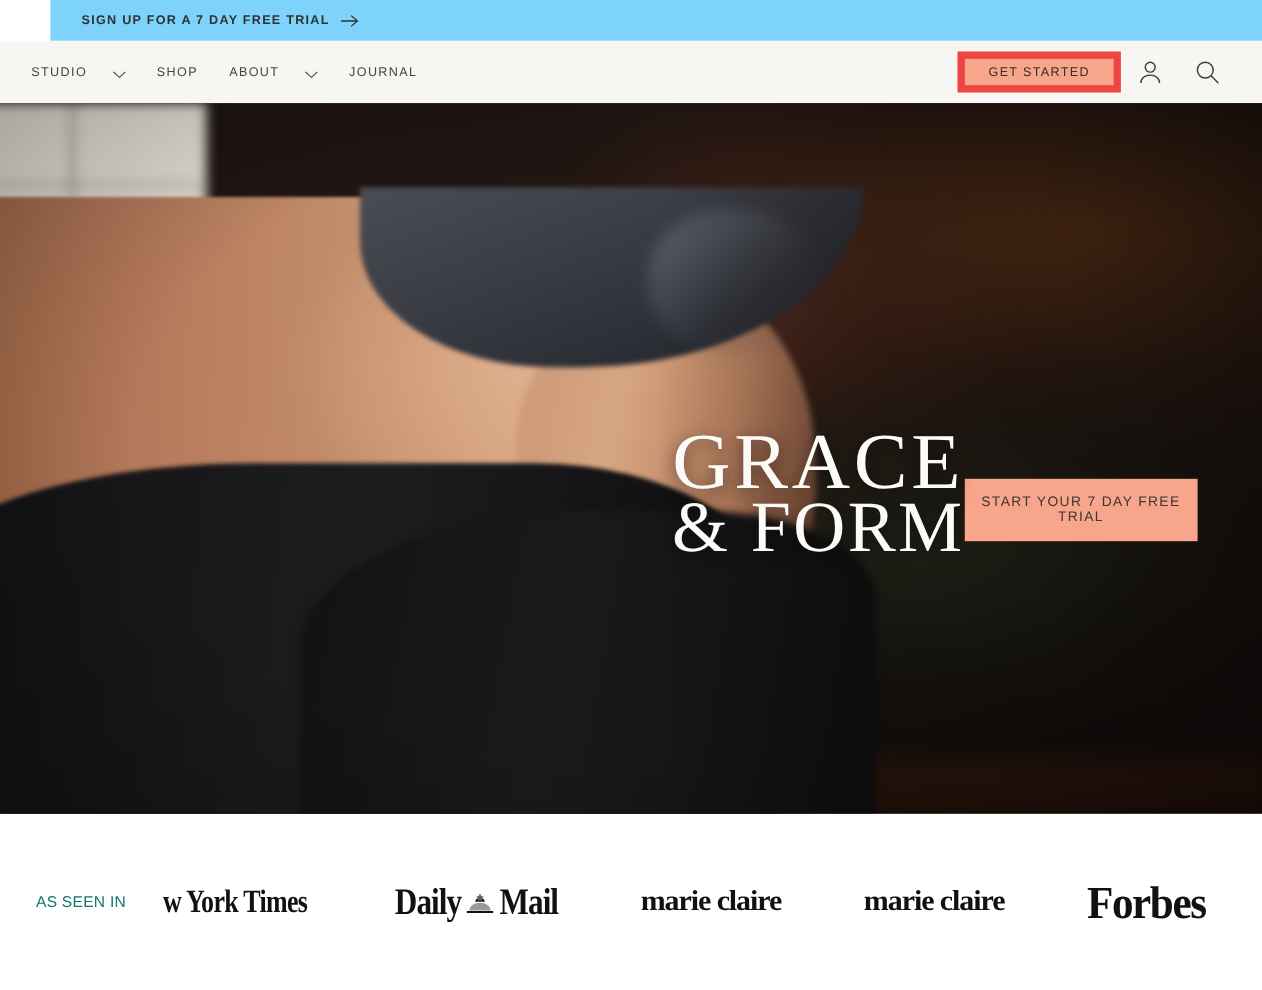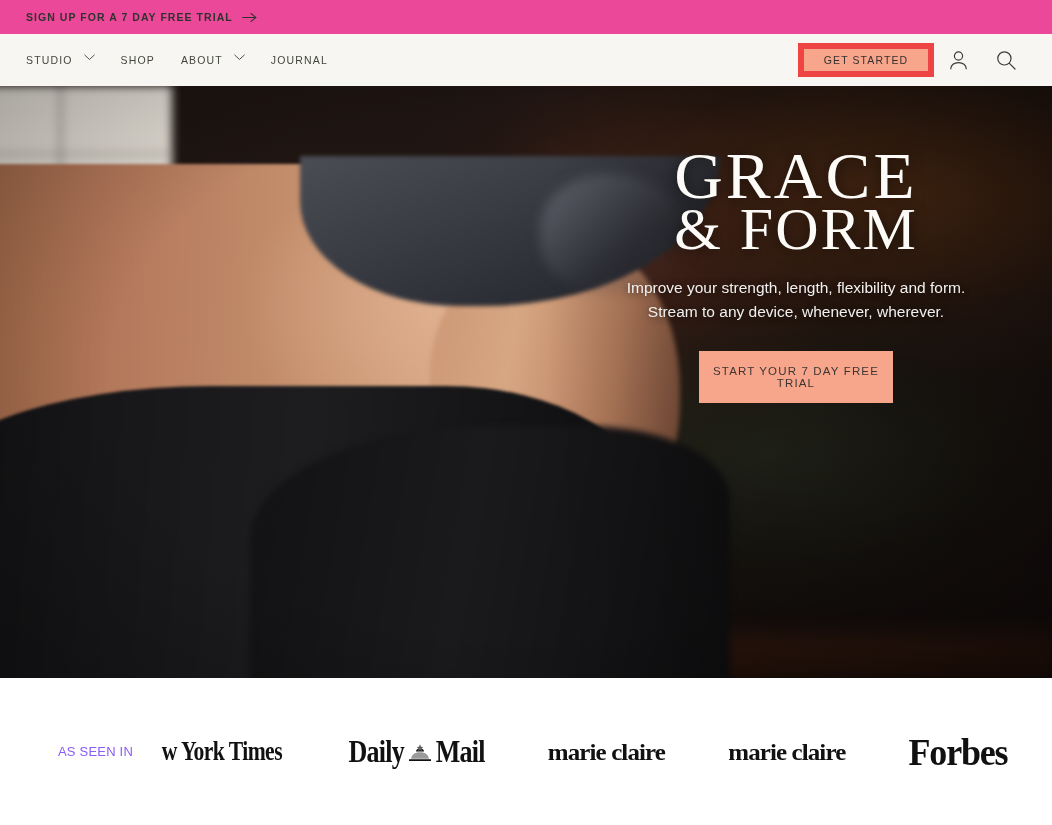--- a/index.html
+++ b/index.html
@@ -5,41 +5,41 @@
   * { margin:0; padding:0; box-sizing:border-box; }
   html,body {
     width:1052px; height:825px; overflow:hidden;
     background:#ffffff;
     font-family:"Liberation Sans", sans-serif;
     -webkit-font-smoothing:antialiased;
   }
 
   
   .announce{
-    height:34px; background:#ec4899;
-    display:flex; align-items:center; padding-left:26px;
+    height:34px; background:#7dd3fc;
+    display:flex; align-items:center; padding-left:26px;margin-left:42px;
   }
   .announce-link{
     display:flex; align-items:center; gap:9px;
     font-size:10.5px; letter-spacing:1.05px; font-weight:600;
     color:#2f3330; text-decoration:none; text-transform:uppercase;
     cursor:pointer;
   }
   .arrow-ico{ display:block; width:15px; height:11px; }
 
   
   .nav{
     height:52px; background:#f8f6f2;
     display:flex; align-items:center;
     padding:0 22px 0 26px;
     position:relative;
   }
   .nav-links{ display:flex; align-items:center; gap:26px; }
   .nav-item{
-    display:flex; align-items:flex-start; gap:11px;
+    display:flex; align-items:flex-end; gap:21px;
     font-size:10.5px; letter-spacing:1.15px; color:#43463f;
     text-transform:uppercase; cursor:pointer; white-space:nowrap;
     background:none; border:none; font-family:inherit;
   }
   .chev{ display:block; width:11px; height:7px; }
 
   .nav-right{
     margin-left:auto; display:flex; align-items:center; gap:0;
   }
   .get-started{
@@ -145,21 +145,21 @@
   .vignette{
     position:absolute; inset:0;
     background:
       linear-gradient(90deg, rgba(0,0,0,0) 52%, rgba(10,7,6,.30) 70%, rgba(8,5,4,.42) 100%),
       radial-gradient(ellipse 82% 92% at 50% 48%, rgba(0,0,0,0) 48%, rgba(0,0,0,.42) 100%);
   }
 
   
   .hero-copy{
     position:absolute; left:560px; top:0; width:472px; height:100%;
-    display:flex; flex-direction:column; align-items:center;
+    display:flex; flex-direction:row; align-items:center;
     justify-content:flex-start; padding-top:59px; text-align:center;
     z-index:3;
   }
   .wordmark{
     font-family:"Liberation Serif", serif;
     color:#fdfbf7; font-weight:400;
     font-size:66px; line-height:.93; letter-spacing:3px;
     text-transform:uppercase;
     text-shadow:0 2px 14px rgba(0,0,0,.55);
   }
@@ -183,22 +183,22 @@
     color:#3d3734; text-transform:uppercase;
     display:flex; align-items:center; justify-content:center;
   }
 
   
   .press{
     height:147px; background:#ffffff;
     display:flex; align-items:center; padding:0 30px;
   }
   .press-label{
-    font-size:13px; letter-spacing:.2px; color:#8b5cf6;
-    text-transform:uppercase; white-space:nowrap; margin-right:10px;margin-left:28px;
+    font-size:13px; letter-spacing:.2px; color:#0f766e;
+    text-transform:uppercase; white-space:nowrap; margin-right:10px;
   }
   .press-logos{
     flex:1; display:flex; align-items:center; justify-content:space-around;gap:34px;
   }
   .logo{ color:#111; white-space:nowrap; user-select:none; }
   .logo-nyt{
     font-family:"Liberation Serif", serif; font-weight:700;
     font-size:23px; letter-spacing:-.6px;
     transform:scaleY(1.18) scaleX(.94);
   }
@@ -296,21 +296,20 @@
     <div class="vignette"></div>
   </div>
 
   <div class="hero-copy">
     <h1 class="wordmark">
       <span class="l1">GRACE</span>
       <span class="l2">&amp; FORM</span>
     </h1>
 
 
-    <p class="subcopy">Improve your strength, length, flexibility and form. Stream to any device, whenever, wherever.</p>
 
     <button class="cta">
       <span>START YOUR 7 DAY FREE TRIAL</span>
     </button>
   </div>
 </section>
 
 <section class="press">
   <span class="press-label">AS SEEN IN</span>
 

